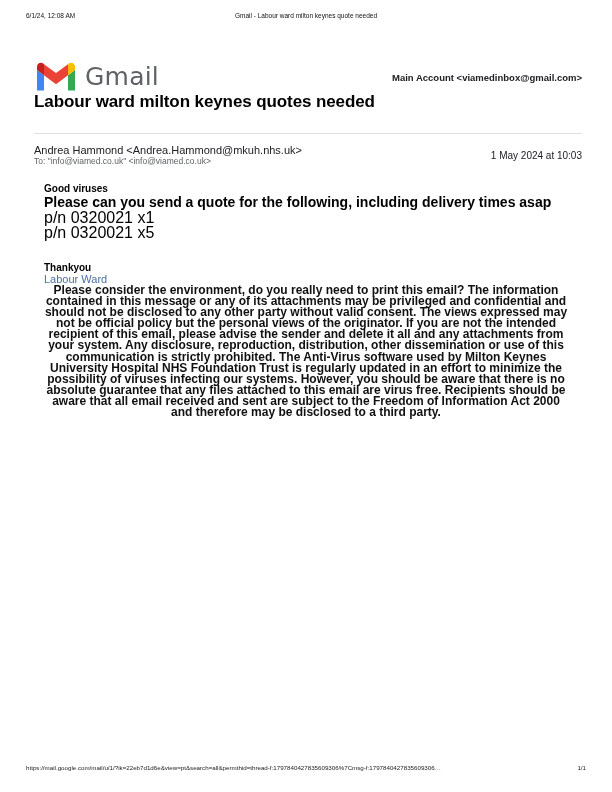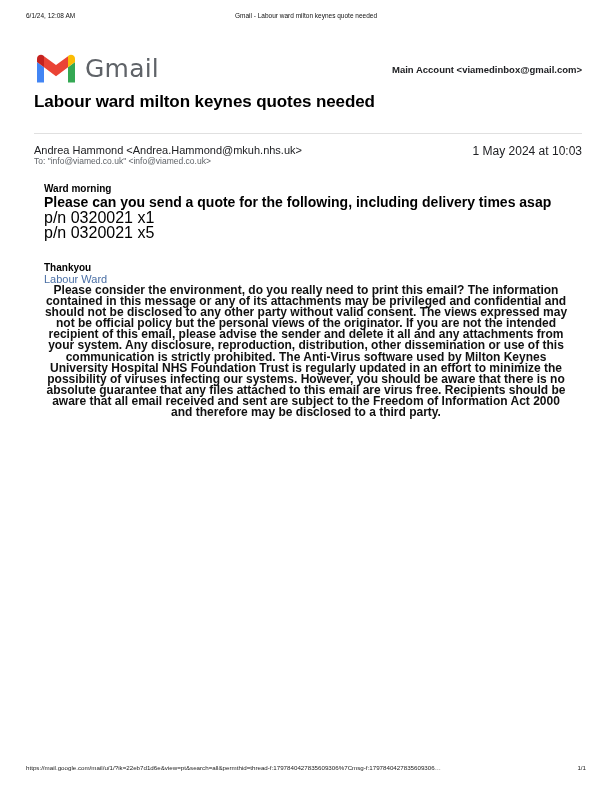--- a/index.html
+++ b/index.html
@@ -43,21 +43,21 @@
     left: 0;
     top: 0;
     width: 612px;
     text-align: center;
     white-space: nowrap;
   }
 
   
   .logo-row {
     position: absolute;
-    top: 52px;
+    top: 60px;
     left: 34px;
     width: 548px;
     height: 36px;
   }
   .gmail-logo {
     position: absolute;
     left: 0;
     top: 0;
     display: flex;
     align-items: center;
@@ -120,22 +120,22 @@
     left: 0;
     top: 0;
     font-size: 11px;
     font-weight: normal;
     color: #202124;
     white-space: nowrap;
   }
   .date {
     position: absolute;
     right: 0;
-    top: 0;
-    font-size: 12px;
+    top: 6px;
+    font-size: 10px;
     color: #202124;
     white-space: nowrap;
   }
   .to {
     position: absolute;
     left: 0;
     top: 12px;
     font-size: 8.5px;
     color: #5f6368;
     white-space: nowrap;
@@ -256,21 +256,21 @@
   </div>
   <div class="rule"></div>
 
   <div class="meta">
     <div class="from">Andrea Hammond &lt;Andrea.Hammond@mkuh.nhs.uk&gt;</div>
     <div class="date">1 May 2024 at 10:03</div>
     <div class="to">To: "info@viamed.co.uk" &lt;info@viamed.co.uk&gt;</div>
   </div>
 
   <div class="body">
-    <p class="greeting">Ward morning</p>
+    <p class="greeting">Good viruses</p>
     <p class="request">Please can you send a quote for the following, including delivery times asap</p>
     <div class="pn-list">
       <p>p/n 0320021 x1</p>
       <p>p/n 0320021 x5</p>
     </div>
     <p class="thankyou">Thankyou</p>
     <p class="dept">Labour Ward</p>
     <p class="disclaimer">Please consider the environment, do you really need to print this email? The information contained in this message or any of its attachments may be privileged and confidential and should not be disclosed to any other party without valid consent. The views expressed may not be official policy but the personal views of the originator. If you are not the intended recipient of this email, please advise the sender and delete it all and any attachments from your system. Any disclosure, reproduction, distribution, other dissemination or use of this communication is strictly prohibited. The Anti-Virus software used by Milton Keynes University Hospital NHS Foundation Trust is regularly updated in an effort to minimize the possibility of viruses infecting our systems. However, you should be aware that there is no absolute guarantee that any files attached to this email are virus free. Recipients should be aware that all email received and sent are subject to the Freedom of Information Act 2000 and therefore may be disclosed to a third party.</p>
   </div>
 

